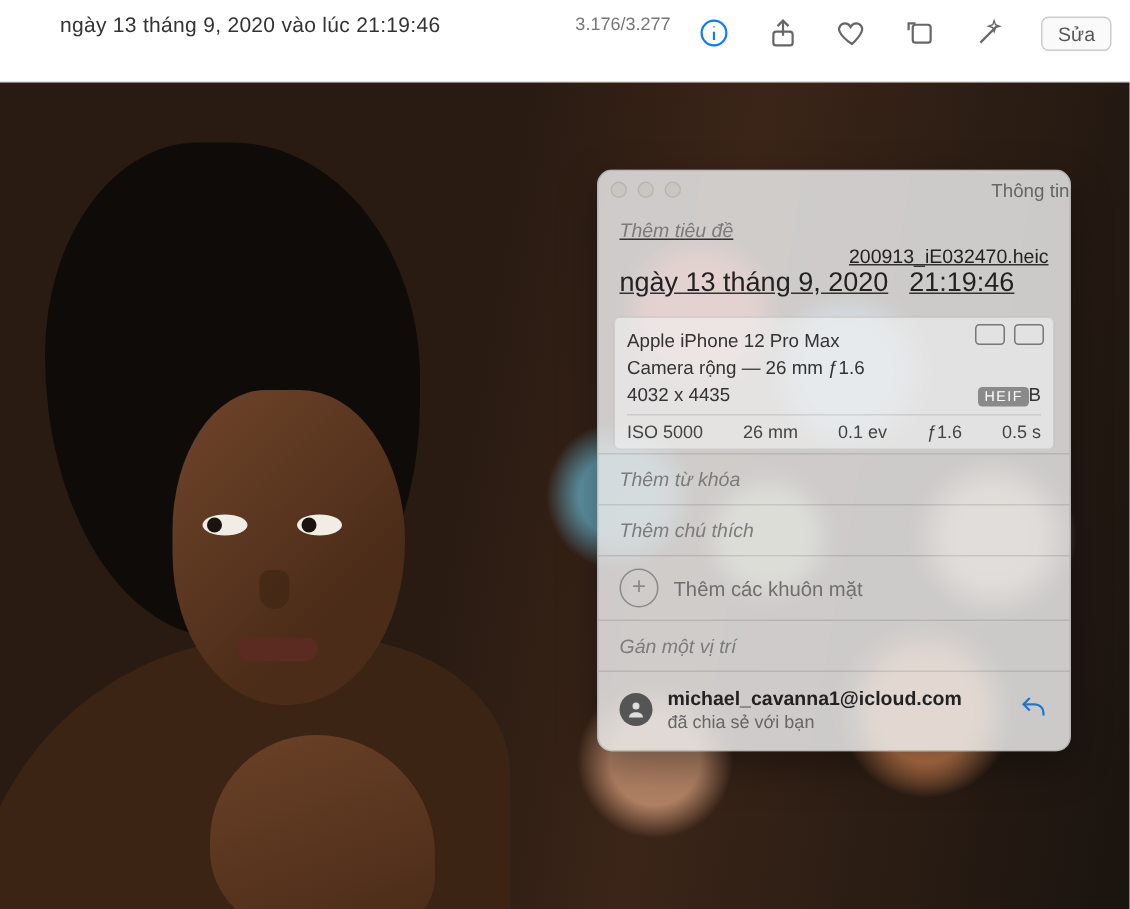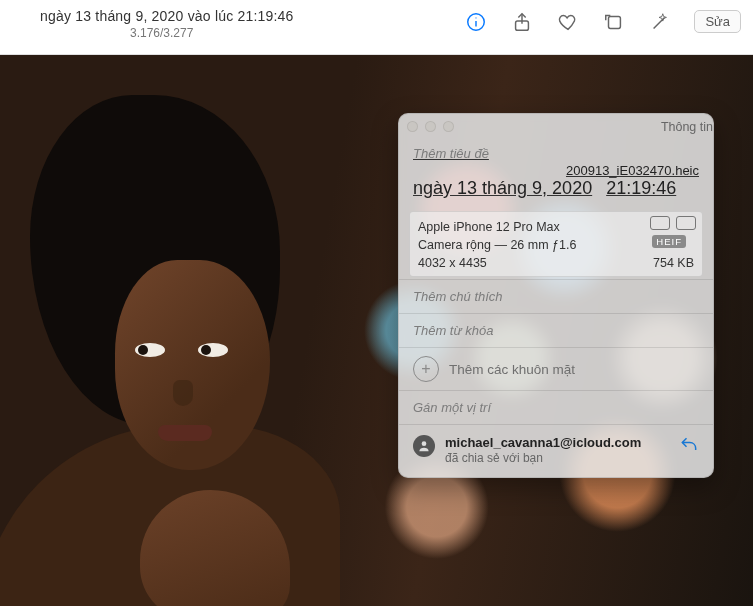--- a/index.html
+++ b/index.html
@@ -14,27 +14,27 @@
   .topbar {
     height: 55px;
     background: #fff;
     display: flex;
     align-items: flex-start;
     padding: 8px 12px 0 40px;
     position: relative;
     border-bottom: 1px solid #e0e0e0;
   }
   .topbar .datetime {
-    display: flex; flex-direction: column; line-height: 1.25;
+    display: flex; flex-direction: row; line-height: 1.25; align-items: center;
   }
   .topbar .date { font-size: 14px; color: #333; letter-spacing: 0.2px; }
   .topbar .counter { font-size: 12px; color: #777; margin-left: 90px; }
   .topbar .tools {
     position: absolute; right: 12px; top: 10px;
-    display: flex; align-items: flex-start; gap: 22px;
+    display: flex; align-items: center; gap: 22px;
   }
   .tool-btn {
     width: 24px; height: 24px; display: flex; align-items: center; justify-content: center;
     color: #555; cursor: pointer;
   }
   .tool-btn svg { stroke: #666; fill: none; stroke-width: 1.6; }
   .tool-btn.active svg { stroke: #0a7aff; }
   .edit-btn {
     font-size: 13px; color: #555; padding: 3px 10px;
     border: 1px solid #ccc; border-radius: 5px; cursor: pointer;
@@ -144,21 +144,21 @@
     padding: 8px 14px; display:flex; align-items:center; gap:10px;
     border-top:1px solid rgba(0,0,0,0.1);
     color:#6f6f6f; font-size:13.5px;
   }
   .add-circle {
     width:26px; height:26px; border:1.4px solid #8a8a8a; border-radius:50%;
     display:flex; align-items:center; justify-content:center; color:#8a8a8a; font-size:16px;
   }
   .shared-row {
     padding: 10px 14px 12px 14px;
-    display:flex; align-items:flex-start; gap:10px;
+    display:flex; align-items:center; gap:10px;
     border-top:1px solid rgba(0,0,0,0.1);
   }
   .avatar {
     width:22px; height:22px; border-radius:50%; background:#555;
     display:flex; align-items:center; justify-content:center;
   }
   .avatar svg { fill:#ddd; }
   .shared-text { flex:1; line-height:1.2; }
   .shared-text .email { font-weight:600; font-size:13px; color:#222;}
   .shared-text .sub   { font-size:12px; color:#666; }
@@ -253,24 +253,31 @@
         <span>Apple iPhone 12 Pro Max</span>
       </div>
     <div class="row">
         <span>Camera rộng — 26 mm  ƒ1.6</span>
       </div>
     <div class="row">
       <span>4032 x 4435</span>
       <span>754 KB</span>
     </div>
     <span class="badge-heif">HEIF</span>
-  </div>
-
+    <div class="exif-row">
+      <span>ISO 5000</span>
+      <span>26 mm</span>
+      <span>0.1 ev</span>
+      <span>ƒ1.6</span>
+      <span>0.5 s</span>
+    </div>
+  </div>
+
+  <div class="placeholder-row">Thêm từ khóa</div>
   <div class="placeholder-row">Thêm chú thích</div>
-  <div class="placeholder-row">Thêm từ khóa</div>
 
   <div class="faces-row">
     <div class="add-circle">+</div>
     <span>Thêm các khuôn mặt</span>
   </div>
 
   <div class="placeholder-row">Gán một vị trí</div>
 
   <div class="shared-row">
     <div class="avatar">

